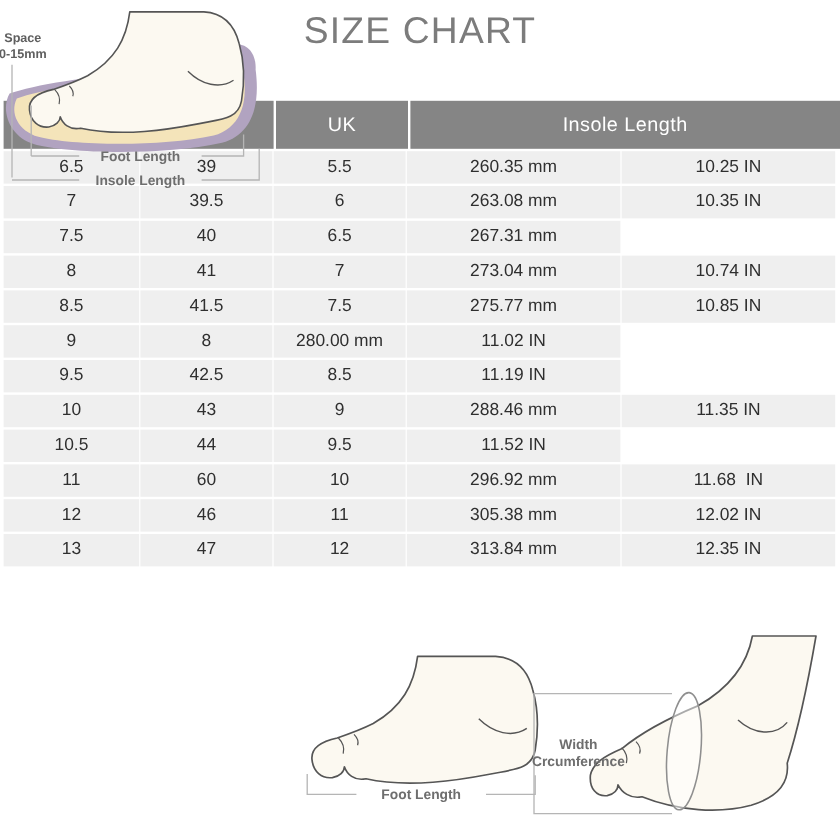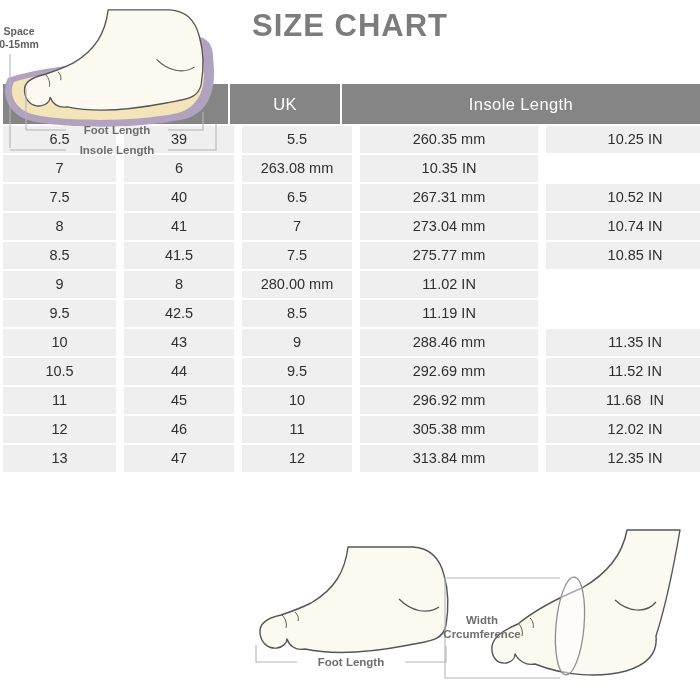--- a/index.html
+++ b/index.html
@@ -2,30 +2,30 @@
 <html><head>
 <meta charset="utf-8">
 <style>
   html,body{margin:0;padding:0;background:#ffffff;}
   .page{
     position:relative;width:700px;height:700px;background:#ffffff;overflow:hidden;
     font-family:"Liberation Sans",sans-serif;
   }
   .title{
     position:absolute;top:8px;left:0;width:700px;text-align:center;
-    font-size:31px;font-weight:700;letter-spacing:1px;color:#7c7c7c;
+    font-size:31px;font-weight:400;letter-spacing:1px;color:#7c7c7c;
   }
   
   .size-table{position:absolute;left:3px;top:84px;width:572px;}
   .thead{display:grid;grid-template-columns:113px 110px 110px 358px;gap:2px;margin-bottom:2px;}
   .th{
     background:#858585;color:#ffffff;height:40px;line-height:40px;text-align:center;
     font-size:16.5px;letter-spacing:.4px;
   }
-  .tr{display:grid;grid-template-columns:113px 110px 110px 178px 178px;gap:8px;margin-bottom:2px;}
+  .tr{display:grid;grid-template-columns:113px 110px 110px 178px 178px;gap:1px;margin-bottom:2px;}
   .td{
     background:#efefef;color:#2f2f2f;height:27px;line-height:27px;text-align:center;
     font-size:14.5px;white-space:pre;
   }
   
   svg{position:absolute;overflow:visible;}
   #diagram-insole{left:0;top:530;}
   #diagram-foot{left:245px;top:535px;}
   #diagram-circ{left:430px;top:530px;}
   .guide{stroke:#b5b5b5;stroke-width:1.1;fill:none;}
@@ -50,30 +50,30 @@
     <div class="tbody">
         <div class="tr">
           <div class="td">6.5</div>
           <div class="td">39</div>
           <div class="td">5.5</div>
           <div class="td">260.35 mm</div>
           <div class="td">10.25 IN</div>
         </div>
         <div class="tr">
           <div class="td">7</div>
+          <div class="td">39.5</div>
           <div class="td">6</div>
           <div class="td">263.08 mm</div>
           <div class="td">10.35 IN</div>
         </div>
         <div class="tr">
           <div class="td">7.5</div>
           <div class="td">40</div>
           <div class="td">6.5</div>
           <div class="td">267.31 mm</div>
-          <div class="td">10.52 IN</div>
         </div>
         <div class="tr">
           <div class="td">8</div>
           <div class="td">41</div>
           <div class="td">7</div>
           <div class="td">273.04 mm</div>
           <div class="td">10.74 IN</div>
         </div>
         <div class="tr">
           <div class="td">8.5</div>
@@ -98,26 +98,25 @@
           <div class="td">10</div>
           <div class="td">43</div>
           <div class="td">9</div>
           <div class="td">288.46 mm</div>
           <div class="td">11.35 IN</div>
         </div>
         <div class="tr">
           <div class="td">10.5</div>
           <div class="td">44</div>
           <div class="td">9.5</div>
-          <div class="td">292.69 mm</div>
           <div class="td">11.52 IN</div>
         </div>
         <div class="tr">
           <div class="td">11</div>
-          <div class="td">45</div>
+          <div class="td">60</div>
           <div class="td">10</div>
           <div class="td">296.92 mm</div>
           <div class="td">11.68  IN</div>
         </div>
         <div class="tr">
           <div class="td">12</div>
           <div class="td">46</div>
           <div class="td">11</div>
           <div class="td">305.38 mm</div>
           <div class="td">12.02 IN</div>

